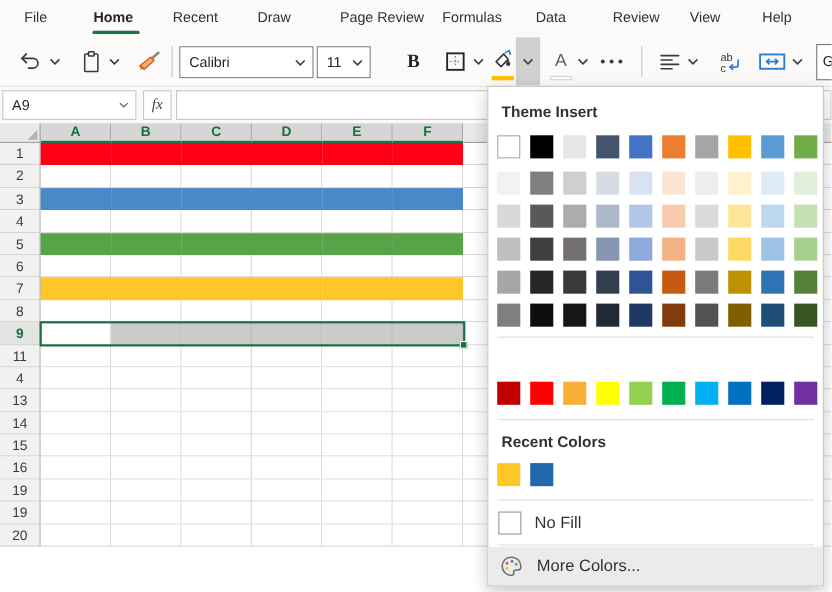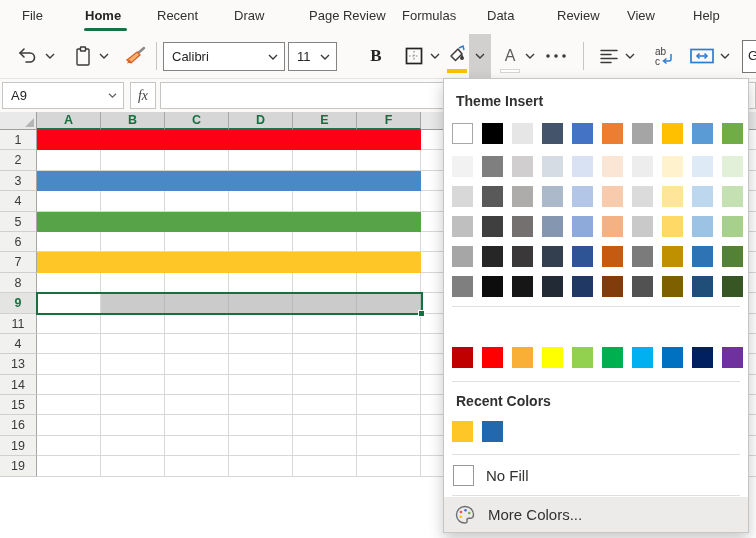--- a/index.html
+++ b/index.html
@@ -429,20 +429,30 @@
       <div class="grow">
         <div class="row-h">19</div>
         <div class="cell"></div>
         <div class="cell"></div>
         <div class="cell"></div>
         <div class="cell"></div>
         <div class="cell"></div>
         <div class="cell"></div>
         <div class="cell filler"></div>
       </div>
+      <div class="grow">
+        <div class="row-h">20</div>
+        <div class="cell"></div>
+        <div class="cell"></div>
+        <div class="cell"></div>
+        <div class="cell"></div>
+        <div class="cell"></div>
+        <div class="cell"></div>
+        <div class="cell filler"></div>
+      </div>
       <div class="sel-overlay" style="border-color: rgb(23, 112, 63);">
         <div class="sel-handle" style="background: rgb(23, 112, 63);"></div>
       </div>
     </div>
 
   <div class="panel">
     <div class="p-label" style="top:14px">Theme Insert</div>
     <div id="theme-rows">
         <div class="sw-row" style="top: 44px;">
           <div class="swatch bordered" title="#FFFFFF" style="background: rgb(255, 255, 255);"></div>

